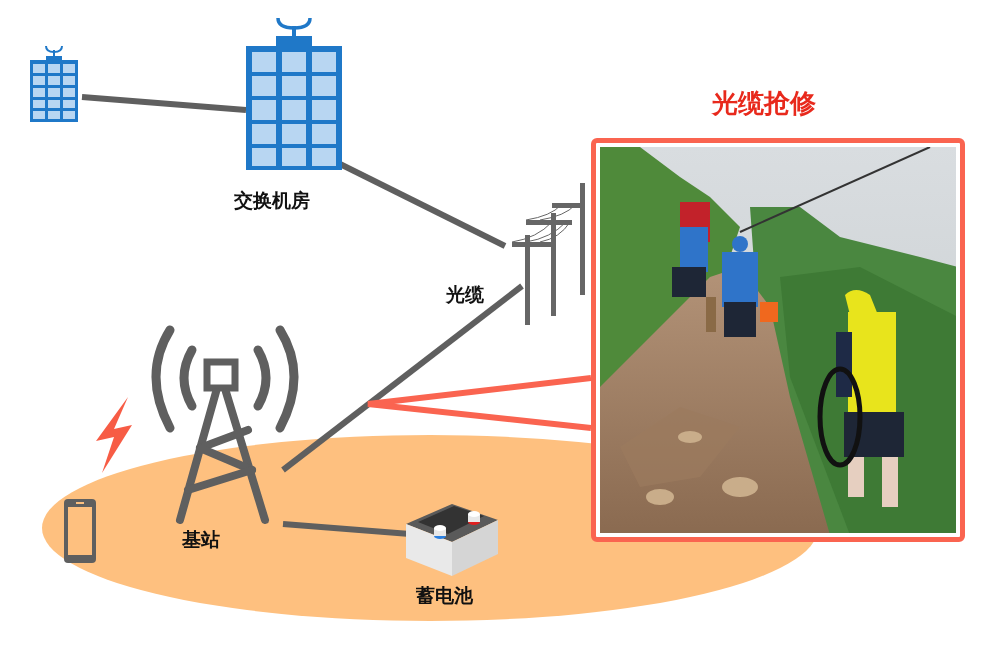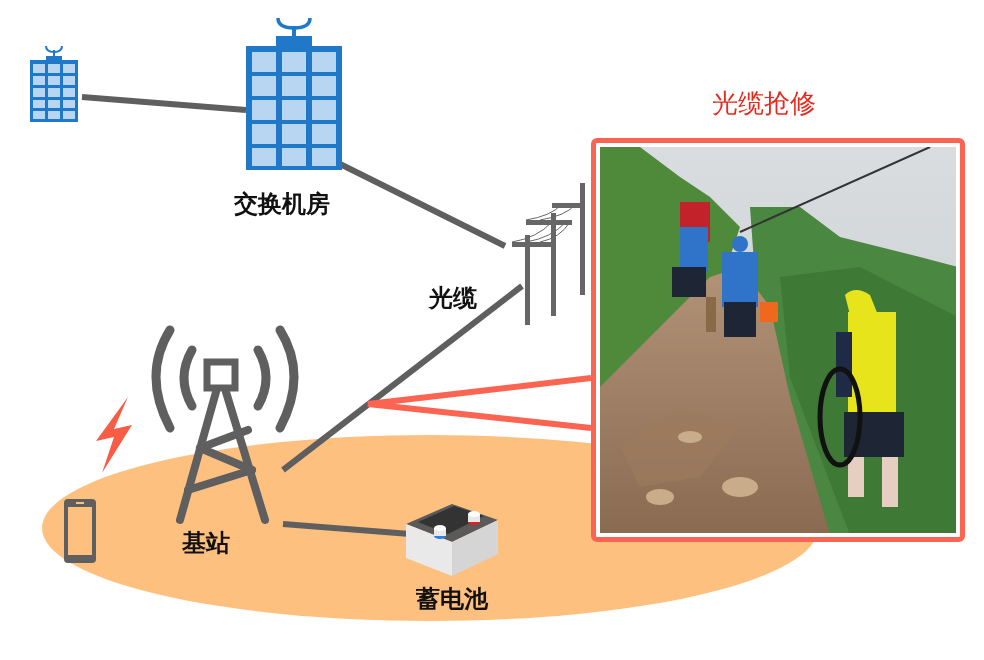--- a/index.html
+++ b/index.html
@@ -1,20 +1,20 @@
 <!DOCTYPE html>
 <html><head>
 <meta charset="utf-8">
 <style>
   html, body { margin:0; padding:0; background:#ffffff; }
   body { width:984px; height:660px; position:relative; overflow:hidden; font-family:"DejaVu Sans","Liberation Sans",sans-serif; }
   .abs { position:absolute; }
   svg.layer { position:absolute; left:0; top:0; }
-  .label { position:absolute; font-weight:bold; color:#111; font-size:24px; white-space:nowrap;font-family:Liberation Serif, serif; }
-  .title { position:absolute; font-weight:normal; color:#e8291c; font-size:26px; white-space:nowrap; }
+  .label { position:absolute; font-weight:bold; color:#111; font-size:19px; white-space:nowrap;font-family:Liberation Serif, serif; }
+  .title { position:absolute; font-weight:bold; color:#e8291c; font-size:26px; white-space:nowrap; }
   .photo-frame { position:absolute; left:591px; top:138px; width:374px; height:404px; border:5px solid #fa6450; border-radius:6px; box-sizing:border-box; background:#fff; }
   .photo { position:absolute; left:4px; top:4px; right:4px; bottom:4px; overflow:hidden; }
 </style>
 </head>
 <body>
 
 <svg class="layer" width="984" height="660">
   <ellipse cx="430" cy="528" rx="388" ry="93" fill="#fec07f"></ellipse>
 </svg>
 
@@ -84,21 +84,21 @@
     <rect x="25" y="60" width="5" height="103"></rect>
   </g>
   <g stroke="#666" stroke-width="1" fill="none">
     <path d="M12 67 q25 -4 40 -20"></path>
     <path d="M26 67 q25 -4 40 -20"></path>
     <path d="M40 67 q20 -4 30 -20"></path>
     <path d="M26 45 q25 -4 35 -15"></path>
     <path d="M40 45 q25 -4 35 -15"></path>
   </g>
 </svg>
-<div class="label" style="left:429px;top:282px">光缆</div>
+<div class="label" style="left:446px;top:282px">光缆</div>
 
 <svg class="abs" style="left:92px;top:395px" width="42" height="80" viewBox="0 0 42 80">
   <path d="M36 2 L4 46 L22 42 L10 78 L40 30 L22 34 Z" fill="#f75c45"></path>
 </svg>
 
 <svg class="abs" style="left:62px;top:497px" width="36" height="68" viewBox="0 0 36 68">
   <rect x="2" y="2" width="32" height="64" rx="4" fill="#5f5f5f"></rect>
   <rect x="6" y="10" width="24" height="48" fill="#fec07f"></rect>
   <rect x="14" y="5" width="8" height="2" fill="#fec07f"></rect>
 </svg>

